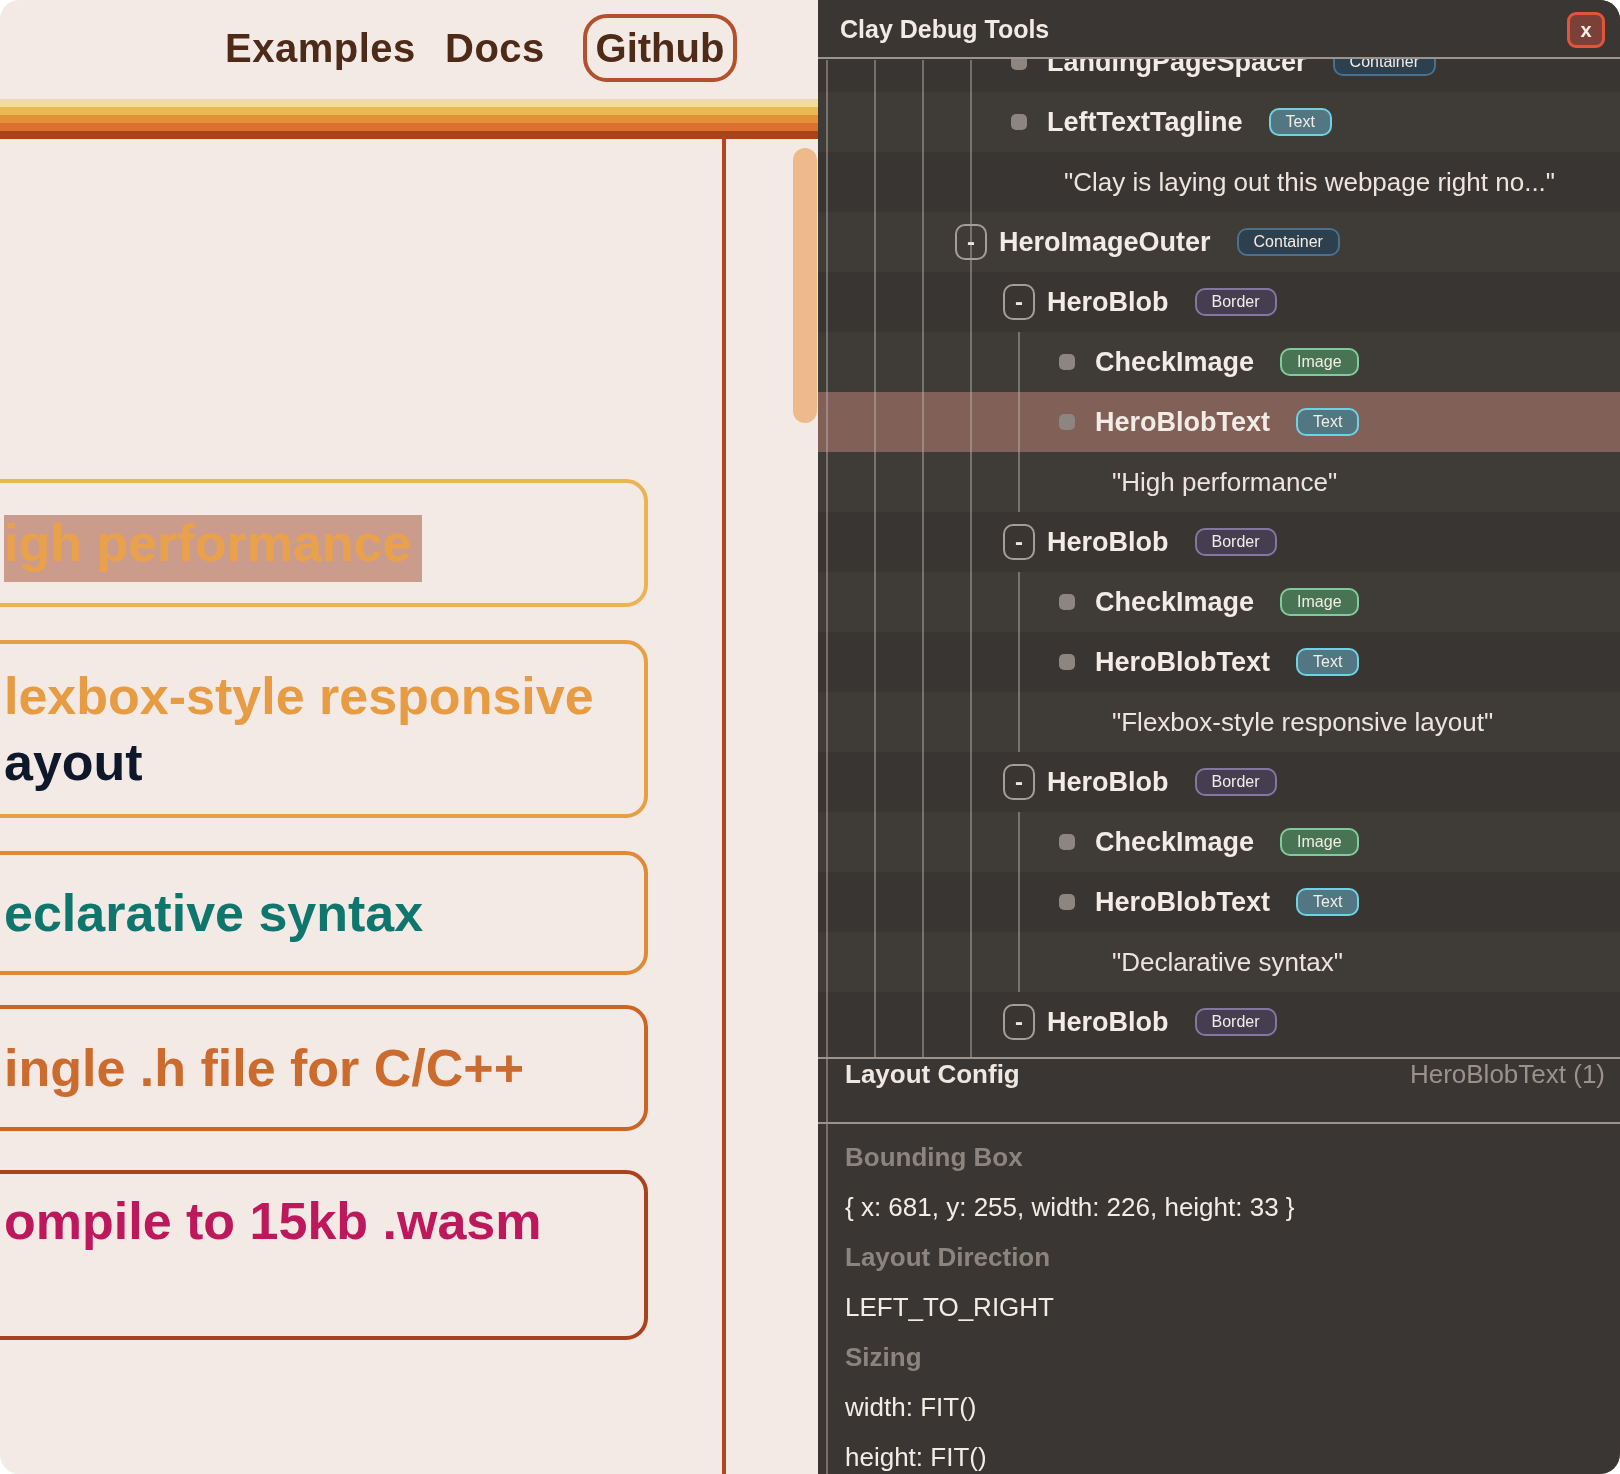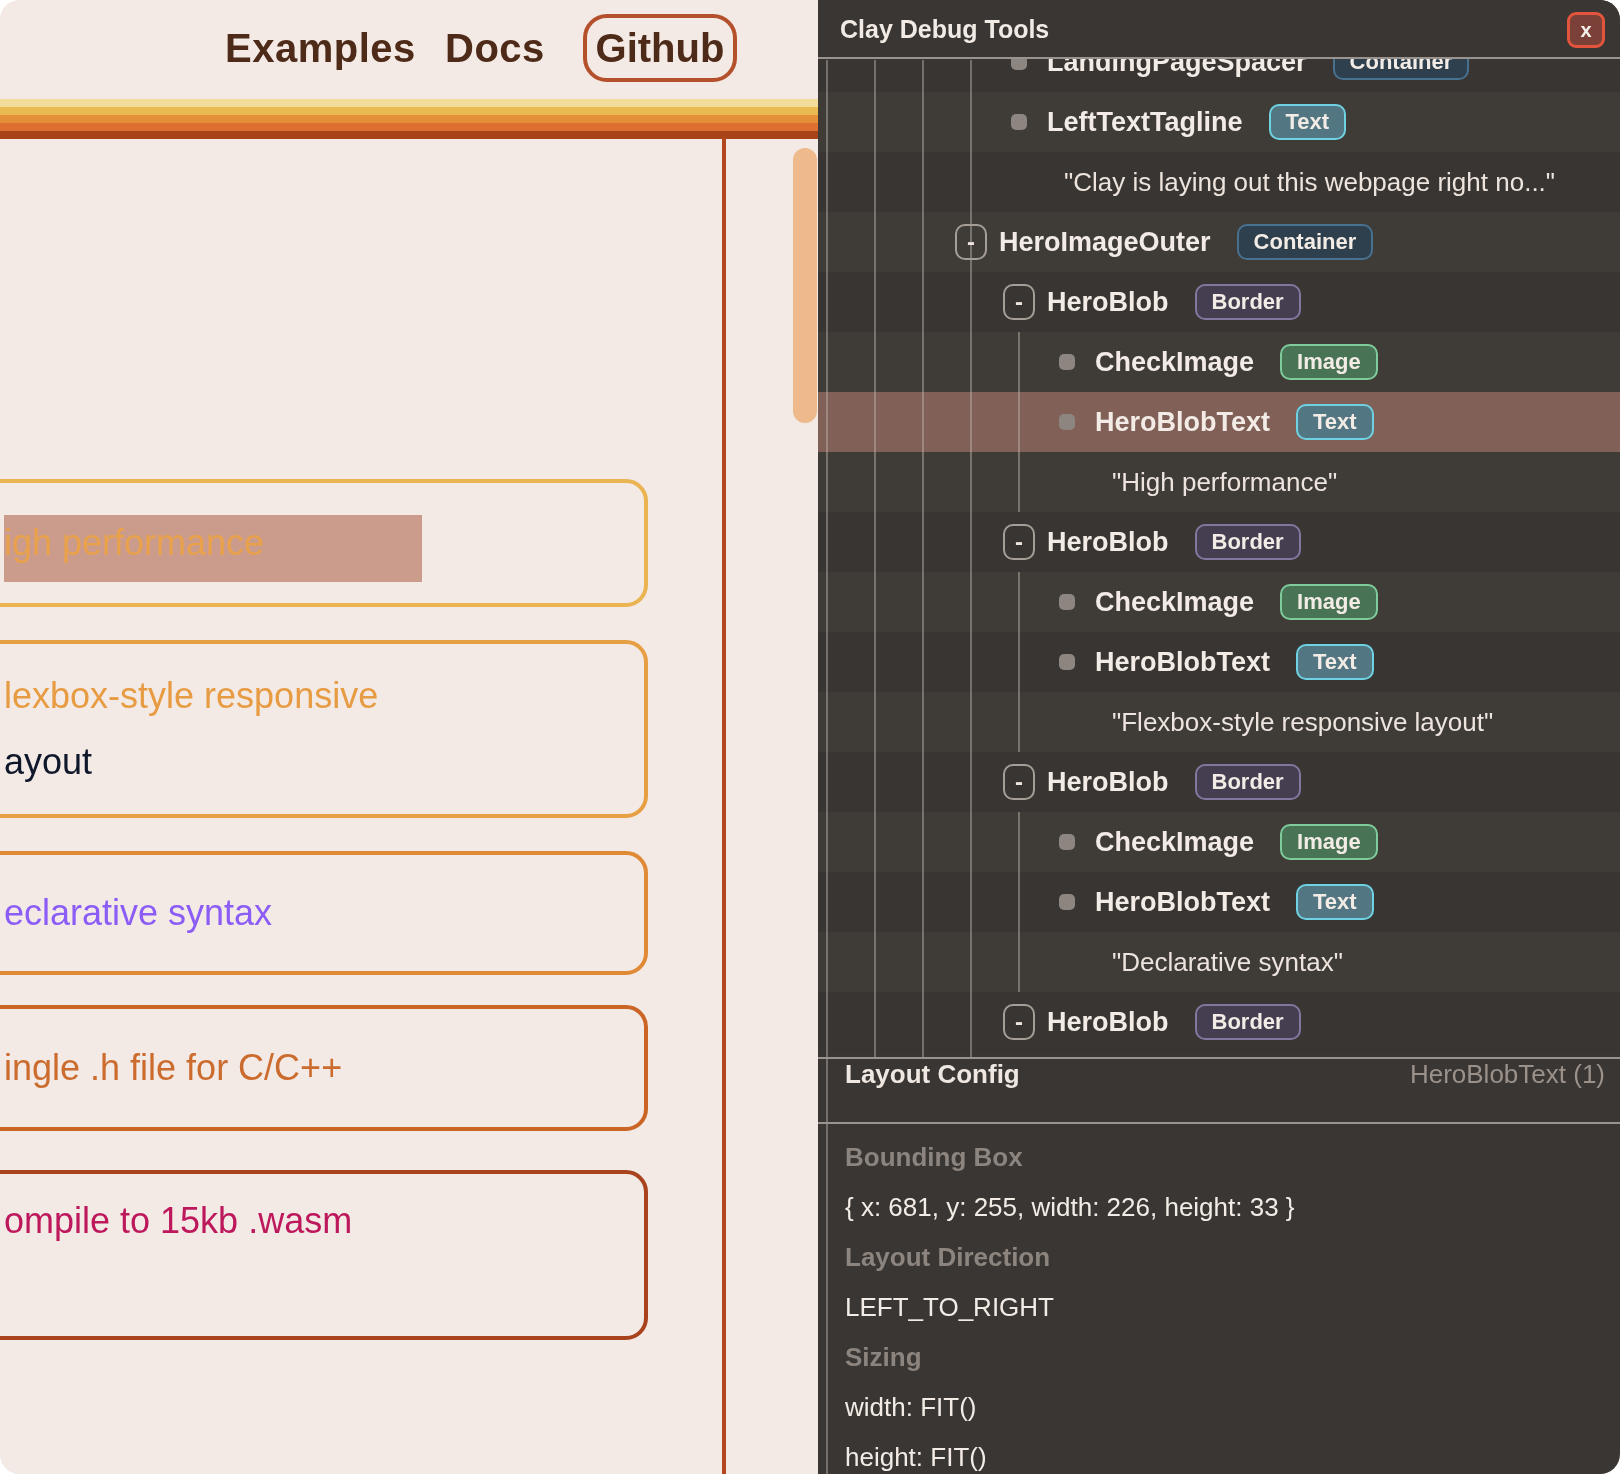--- a/index.html
+++ b/index.html
@@ -7,33 +7,33 @@
   #window{position:relative;width:1620px;height:1474px;border-radius:20px;overflow:hidden;background:#f3eae5;}
   
   #site{position:absolute;left:0;top:0;width:818px;height:1474px;}
   .nav-link{position:absolute;top:26px;font-size:40px;font-weight:600;letter-spacing:.5px;cursor:pointer;}
   #github-btn{position:absolute;left:583px;top:14px;width:154px;height:68px;border-radius:24px;border:4px solid;display:flex;align-items:center;justify-content:center;font-size:40px;font-weight:600;cursor:pointer;background:transparent;}
   #stripe{position:absolute;left:0;top:99px;width:818px;}
   #stripe .band{width:100%;height:8px;}
   #v-divider{position:absolute;left:722px;top:138px;width:4px;height:1336px;}
   #scrollbar-pill{position:absolute;left:793px;top:148px;width:24px;height:275px;border-radius:12px;}
   .hero-box{position:absolute;left:-34px;width:682px;border:4px solid;border-radius:22px;display:flex;flex-direction:column;justify-content:center;padding-left:34px;padding-right:28px;}
-  .hero-box .hero-line{font-size:36px;font-weight:400;line-height:66px;position:relative;z-index:2;}
+  .hero-box .hero-line{font-size:52px;font-weight:700;line-height:66px;position:relative;z-index:2;}
   .hero-hl{position:absolute;z-index:1;}
   
   #debug-panel{position:absolute;left:818px;top:0;width:802px;height:1474px;background:#3a3633;}
   #tree{position:absolute;left:0;top:0;width:802px;height:1057px;overflow:hidden;}
   .tree-row{position:absolute;left:0;width:802px;height:60px;}
   .row-even{background:#393532;} .row-odd{background:#3f3b36;}
   .guide{position:absolute;width:2px;background:rgba(190,183,177,.45);z-index:3;}
   .bullet{position:absolute;width:16px;height:16px;border-radius:5px;background:#8d8680;top:22px;z-index:4;}
   .collapse-btn{position:absolute;width:32px;height:36px;top:12px;border:2px solid #a59e97;border-radius:10px;color:#ece4dd;font-size:24px;font-weight:600;display:flex;align-items:center;justify-content:center;z-index:4;background:transparent;cursor:pointer;padding:0;line-height:0;}
   .row-content{position:absolute;top:0;height:60px;display:flex;align-items:center;gap:26px;z-index:4;}
   .elem-name{font-size:27px;font-weight:600;color:#f3ece6;white-space:nowrap;}
-  .tag-pill{font-size:22px;font-weight:700;color:#f3ece6;border:2px solid;border-radius:10px;padding:3px 15px;white-space:nowrap;}
+  .tag-pill{font-size:16px;font-weight:400;color:#f3ece6;border:2px solid;border-radius:10px;padding:3px 15px;white-space:nowrap;}
   .quote-text{font-size:26px;font-weight:500;color:#ece4dd;white-space:nowrap;}
   #panel-header{position:absolute;left:0;top:0;width:802px;height:58px;background:#3a3633;z-index:6;padding-left:35px;}
   #panel-title{position:absolute;left:22px;top:0;height:58px;display:flex;align-items:center;font-size:25px;font-weight:600;color:#f2ebe5;}
   #close-btn{position:absolute;right:15px;top:12px;width:38px;height:36px;border-radius:9px;background:#7b4138;border:3px solid #e2553c;color:#f5efe9;font-size:20px;font-weight:700;display:flex;align-items:center;justify-content:center;cursor:pointer;z-index:7;padding:0;}
   .h-divider{position:absolute;left:0;width:802px;height:2px;background:#9b948e;z-index:6;}
   #config-bar{position:absolute;left:0;top:1059px;width:802px;height:63px;display:flex;justify-content:space-between;padding:0 15px 0 27px;z-index:5;}
   #config-title{font-size:26px;font-weight:600;color:#efe8e2;}
   #config-selected{font-size:26px;font-weight:500;color:#9a918b;}
   #config-body{position:absolute;left:27px;top:1132px;width:760px;z-index:5;}
   .cfg-line{height:50px;display:flex;align-items:center;font-size:26px;}
@@ -63,21 +63,21 @@
     <div id="hero-boxes">
         <div class="hero-box" style="top: 479px; height: 128px; border-color: rgb(234, 180, 82);">
           <div class="hero-hl" style="left: 34px; top: 32px; width: 418px; height: 67px; background: rgb(203, 156, 140);"></div>
           <div class="hero-line" style="color: rgb(233, 162, 75);">igh performance</div>
         </div>
         <div class="hero-box" style="top: 640px; height: 178px; border-color: rgb(231, 159, 68);">
           <div class="hero-line" style="color: rgb(231, 155, 66);">lexbox-style responsive</div>
           <div class="hero-line" style="color: #0f172a;">ayout</div>
         </div>
         <div class="hero-box" style="top: 851px; height: 124px; border-color: rgb(224, 138, 54);">
-          <div class="hero-line" style="color: #8b5cf6;">eclarative syntax</div>
+          <div class="hero-line" style="color: #0f766e;">eclarative syntax</div>
         </div>
         <div class="hero-box" style="top: 1005px; height: 126px; border-color: rgb(203, 101, 38);">
           <div class="hero-line" style="color: rgb(204, 107, 46);">ingle .h file for C/C++</div>
         </div>
         <div class="hero-box" style="top: 1170px; height: 170px; border-color: rgb(168, 67, 29); justify-content: flex-start; padding-top: 14px;">
           <div class="hero-line" style="color: #be185d;">ompile to 15kb .wasm</div>
         </div>
       </div>
   </div>
 

